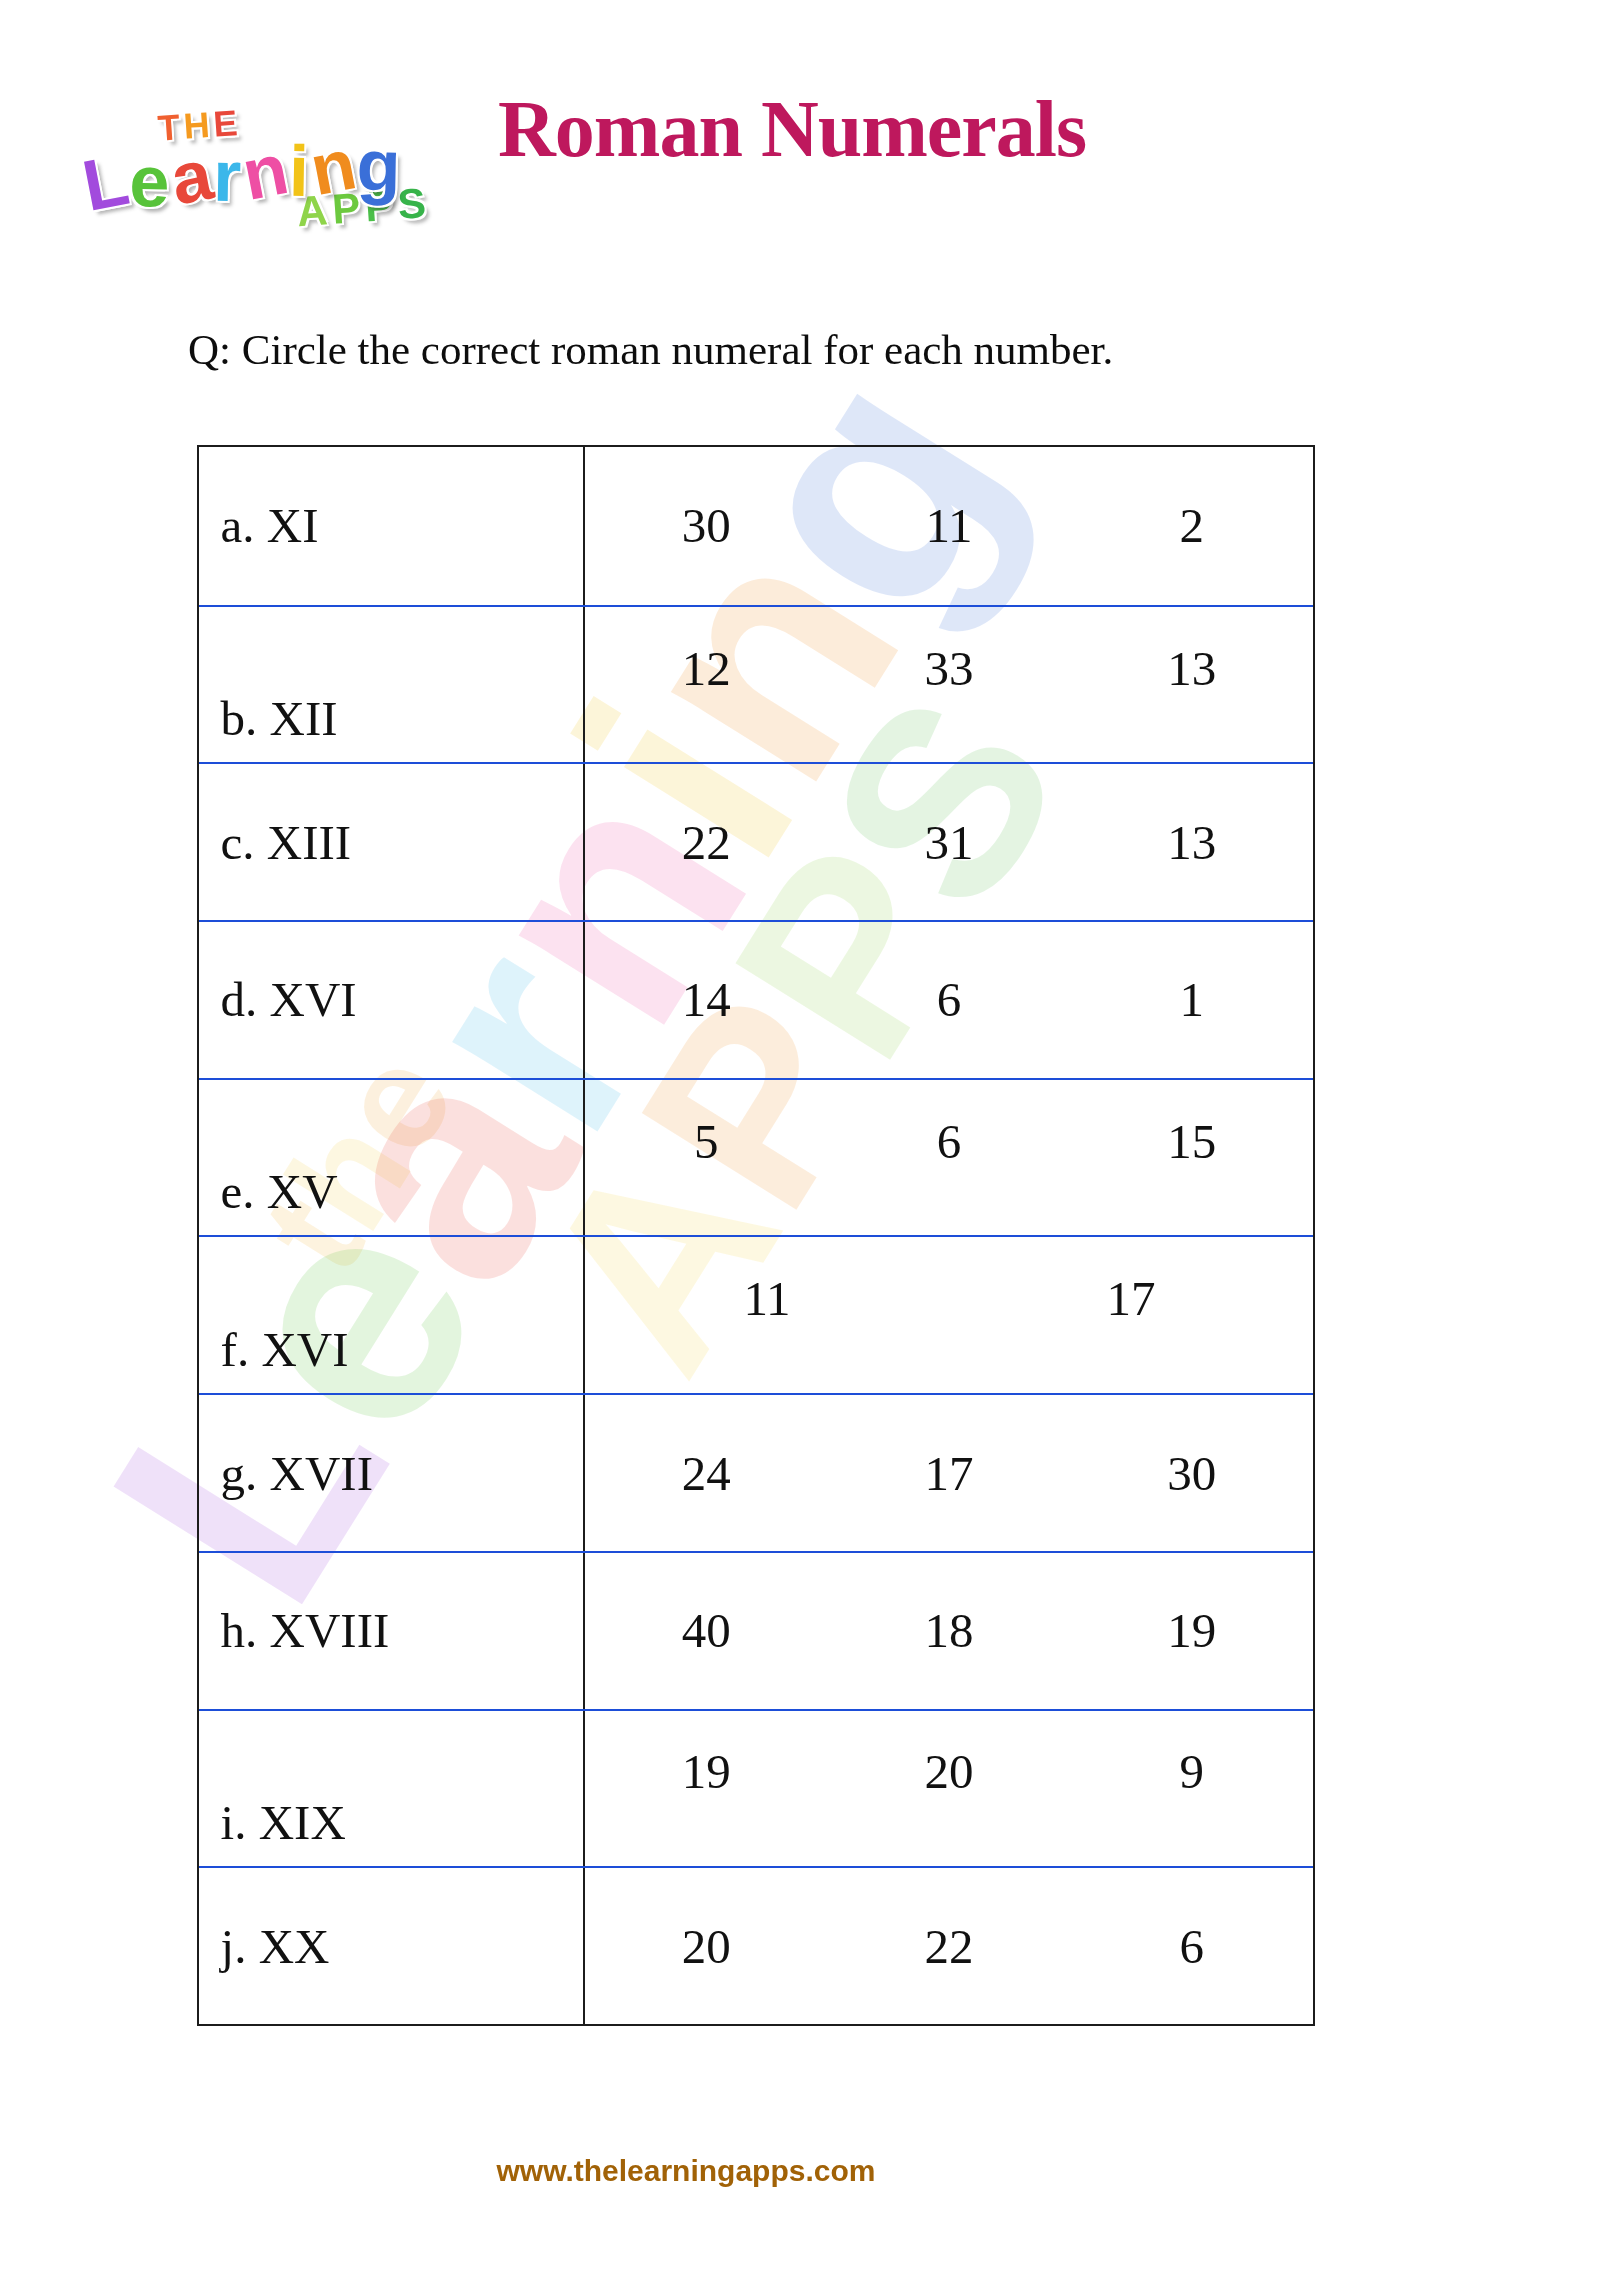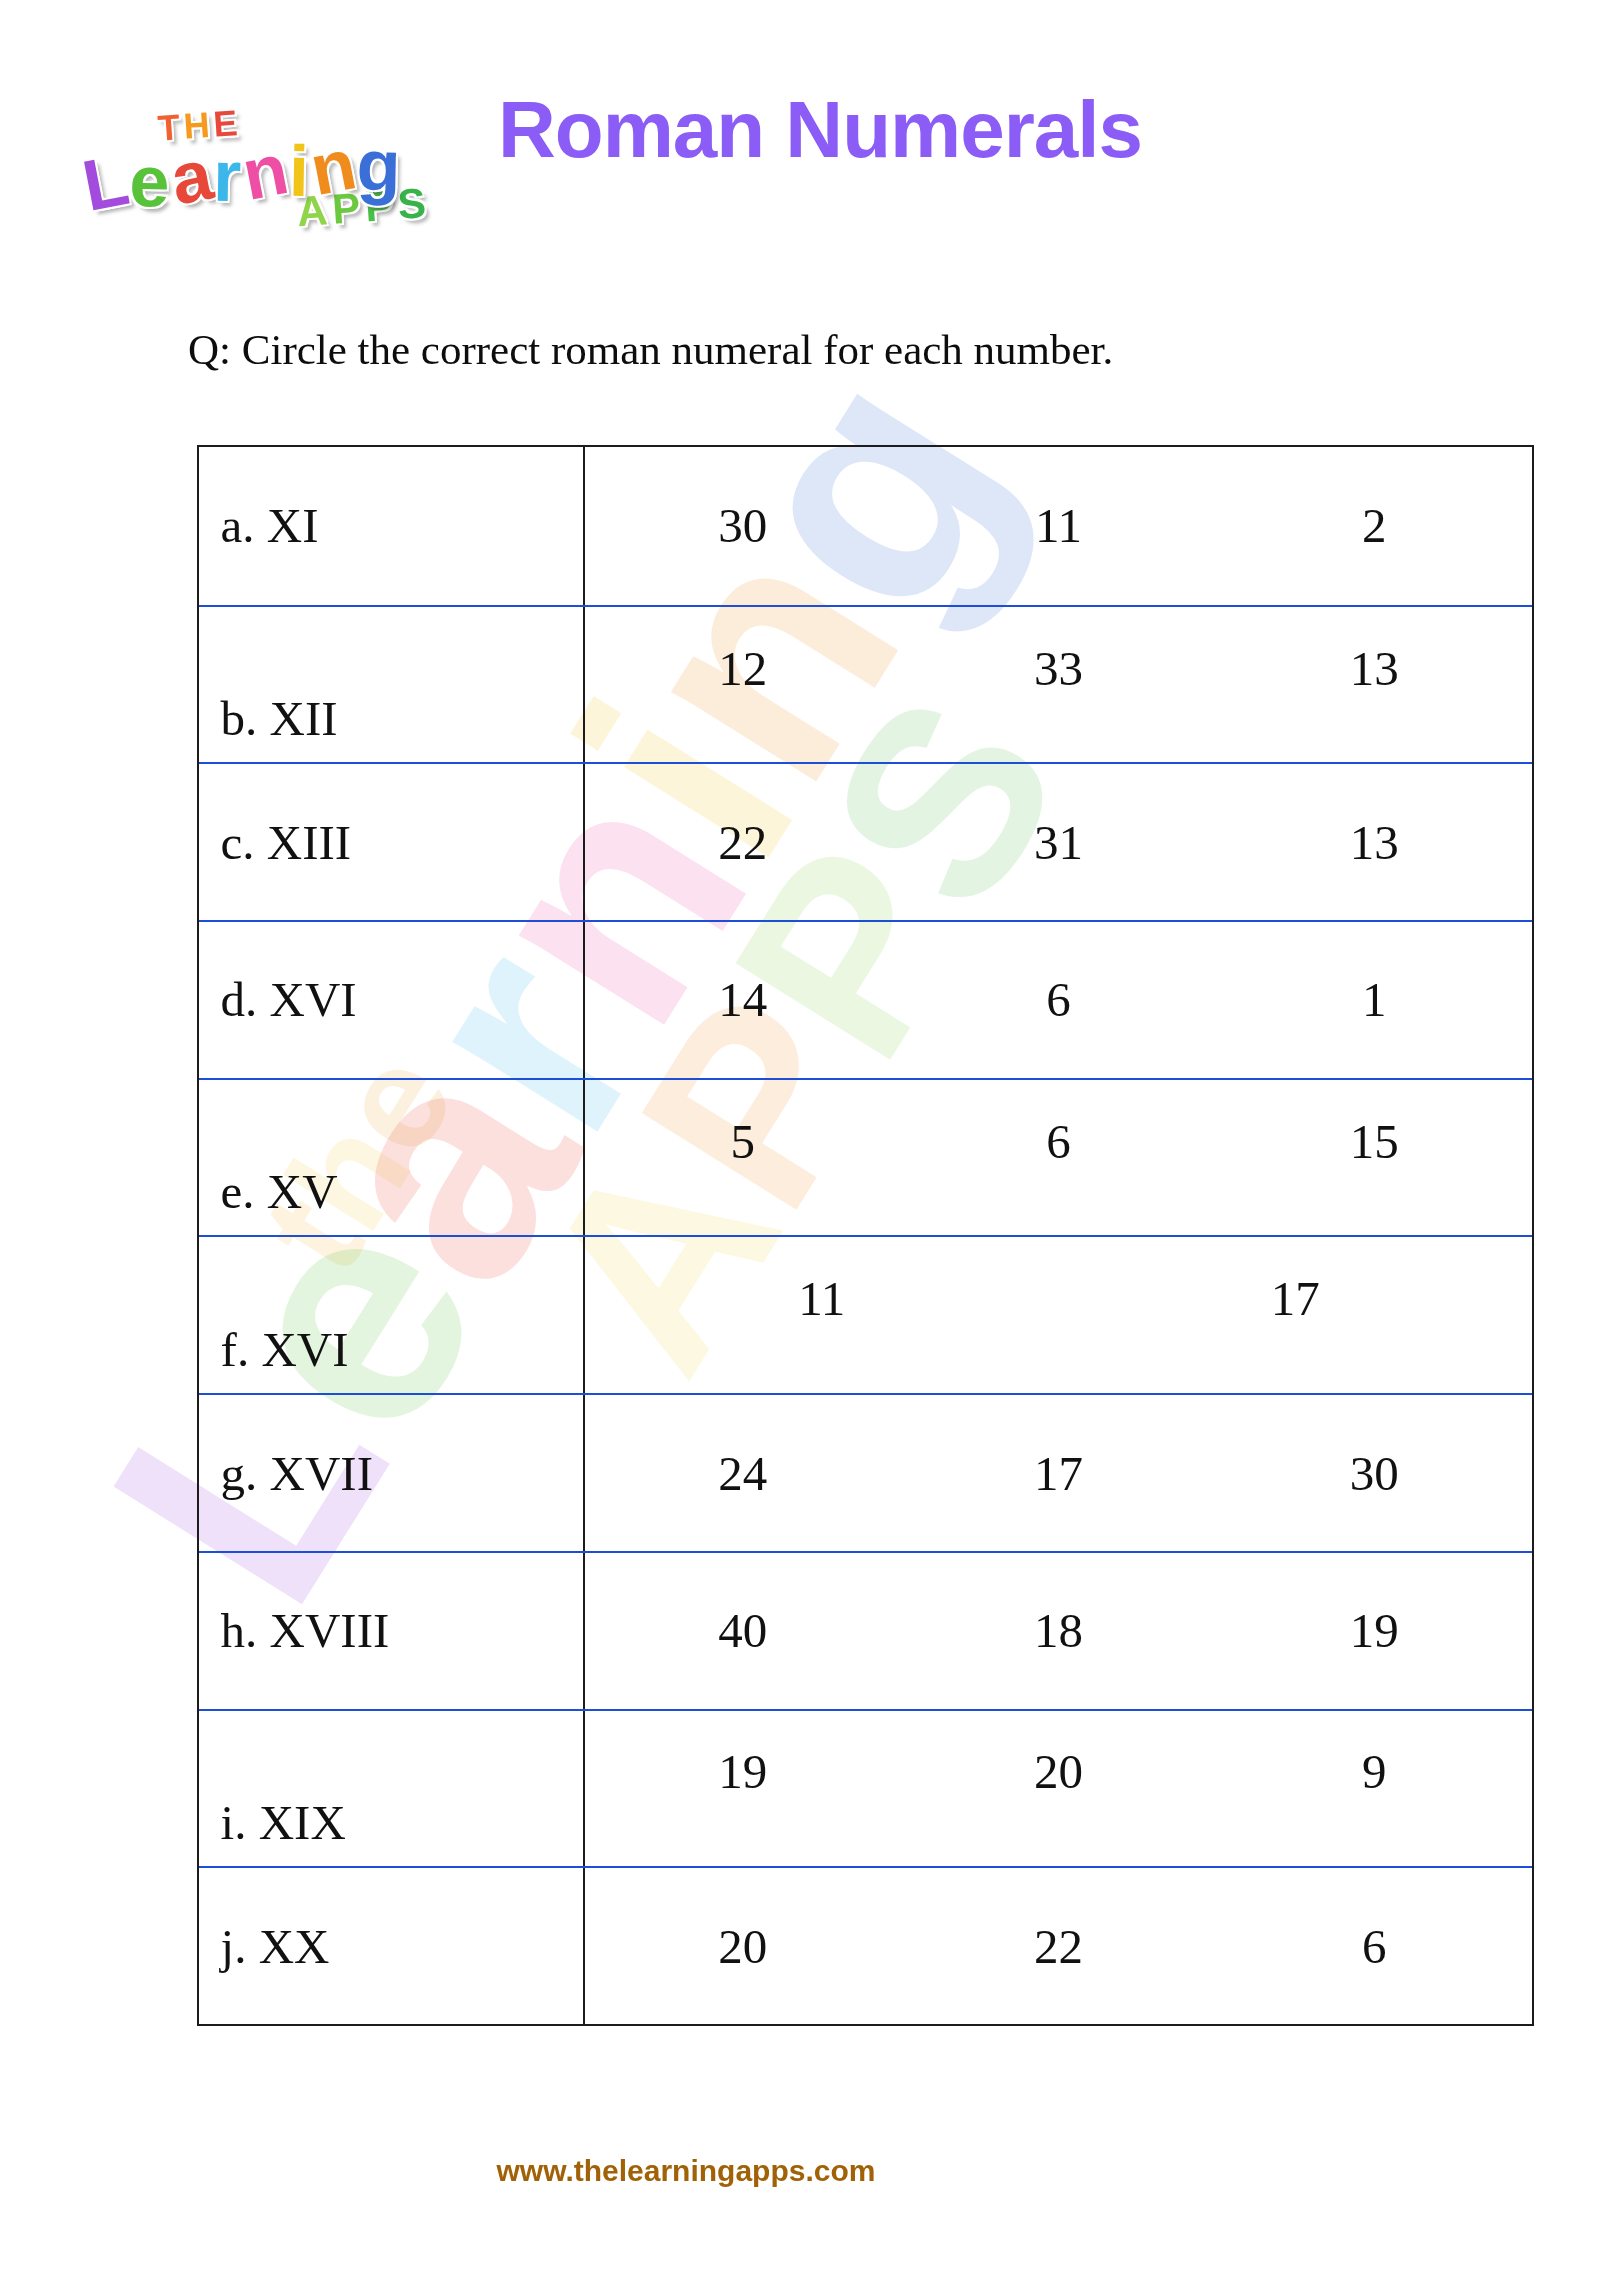--- a/index.html
+++ b/index.html
@@ -20,25 +20,25 @@
   .logo span{display:inline-block;
         text-shadow:-2px -2px 0 #fff,2px -2px 0 #fff,-2px 2px 0 #fff,2px 2px 0 #fff,3.9px 4.9px 3.9px rgba(40,40,40,.35);}
   .logo-the{margin-left:78px;font-size:36px;letter-spacing:3.9px;}
   .logo-word{font-size:72px;margin-top:-3.9px;letter-spacing:2px;}
   .logo-word span:nth-child(odd){transform:rotate(-7deg);}
   .logo-word span:nth-child(even){transform:rotate(5deg) translateY(2px);}
   .logo-apps{margin-left:211px;margin-top:-13.7px;font-size:42px;letter-spacing:4.9px;}
 
   
   .title{position:absolute;left:498px;top:84px;z-index:2;margin:0;
-         font-family:Liberation Sans, sans-serif;font-weight:bold;font-size:80px;color:#8b5cf6;letter-spacing:-1px;}
+         font-family:Liberation Serif, serif;font-weight:bold;font-size:80px;color:#be185d;letter-spacing:-1px;}
   .question{position:absolute;left:173px;top:310px;z-index:2;margin:15px;font-size:43px;color:#0d0d0d;}
 
   
-  .table{position:absolute;left:197px;top:445px;width:1337px;height:1581px;z-index:1;
+  .table{position:absolute;left:197px;top:445px;width:1118px;height:1581px;z-index:1;
          display:grid;grid-template-rows:repeat(10,1fr);
          border:2.9px solid #1c1c1c;box-sizing:border-box;}
   .row{display:flex;border-top:2px solid #1d4ed8;box-sizing:border-box;min-height:0;}
   .row:first-child{border-top:none;}
   .cell-label{flex:0 0 386px;border-right:2px solid #1c1c1c;box-sizing:border-box;
               display:flex;align-items:center;padding-left:21.6px;font-size:49px;}
   .cell-opts{flex:1;display:flex;}
   .cell-opts span{flex:1;display:flex;align-items:center;justify-content:center;font-size:49px;}
   
   .row:nth-child(2) .cell-label,.row:nth-child(5) .cell-label,

